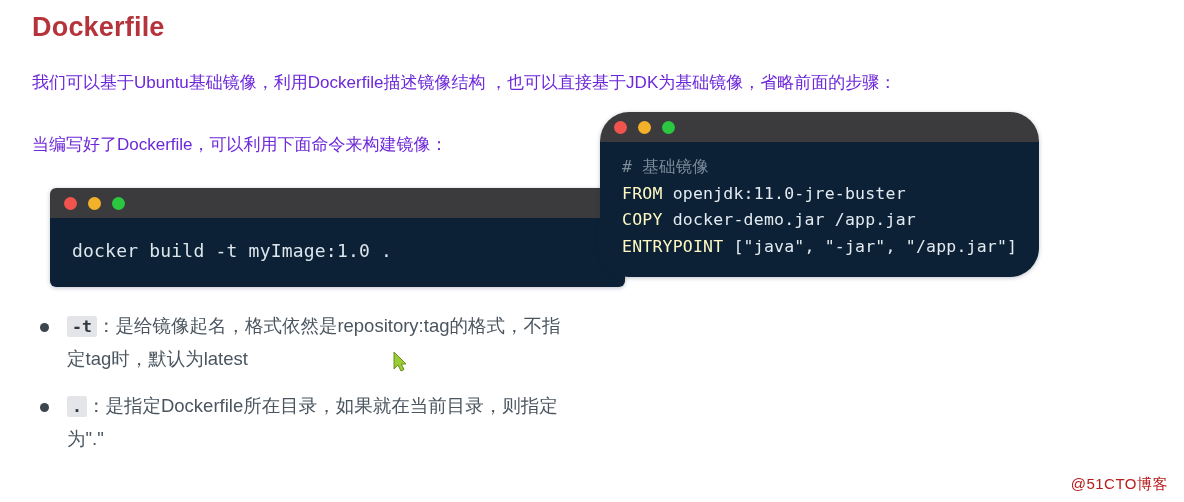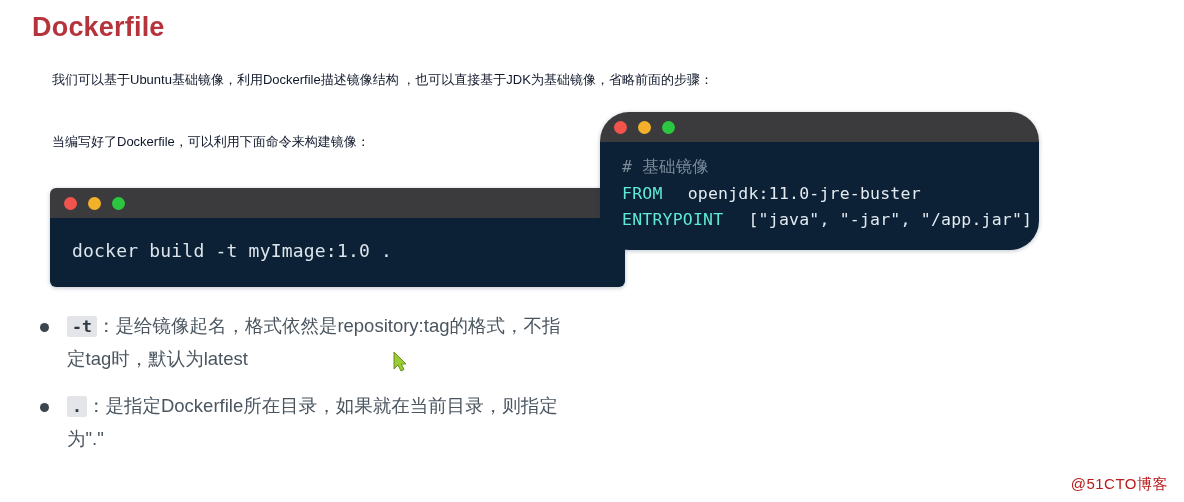--- a/index.html
+++ b/index.html
@@ -24,25 +24,24 @@
     top: 12px;
     font-size: 27px;
     font-weight: bold;
     color: #b5333a;
     letter-spacing: 0.2px;
   }
 
   
   .para {
     position: absolute;
-    font-size: 13px;
-    color: #0f172a;
+    font-size: 17px;
+    color: #6d28d9;
     line-height: 1.5;
     white-space: nowrap;
-    margin-left: 20px;
   }
   .para-intro {
     left: 32px;
     top: 70px;
   }
   .para-build {
     left: 32px;
     top: 132px;
   }
 
@@ -78,22 +77,22 @@
   .code-line {
     font-family: "DejaVu Sans Mono", "Liberation Mono", monospace;
     font-size: 16.5px;
     line-height: 1.55;
     color: #dde5ec;
     white-space: pre;
     padding-left: 22px;
     letter-spacing: 0.2px;
   }
   .code-line.cmt { color: #7b8b9a; }
-  .kw  { color: #5eead4; }
-  .txt { color: #e3eaf1; margin-left: 15px; }
+  .kw  { color: #fef9c3; }
+  .txt { color: #e3eaf1; }
 
   
   #code-window-build {
     left: 50px;
     top: 188px;
     width: 575px;
   }
   #code-window-build .code-body { padding: 19px 0 22px 0; }
   #code-window-build .code-line { font-size: 18px; }
 
@@ -184,20 +183,21 @@
 
 <div class="code-window" id="code-window-dockerfile">
   <div class="code-titlebar">
     <span class="dot dot-red"></span>
     <span class="dot dot-yellow"></span>
     <span class="dot dot-green"></span>
   </div>
   <div class="code-body">
     <div class="code-line cmt"># 基础镜像</div>
     <div class="code-line"><span class="kw">FROM</span><span class="txt"> openjdk:11.0-jre-buster</span></div>
+    <div class="code-line"><span class="kw">COPY</span><span class="txt"> docker-demo.jar /app.jar</span></div>
     <div class="code-line"><span class="kw">ENTRYPOINT</span><span class="txt"> ["java", "-jar", "/app.jar"]</span></div>
   </div>
 </div>
 
 <div class="bullets">
   <div class="bullet-item">
     <span class="bullet-dot"></span>
     <span class="bullet-text"><code class="inline">-t</code><span>：是给镜像起名，格式依然是repository:tag的格式，不指定tag时，默认为latest</span></span>
   </div>
   <div class="bullet-item">

